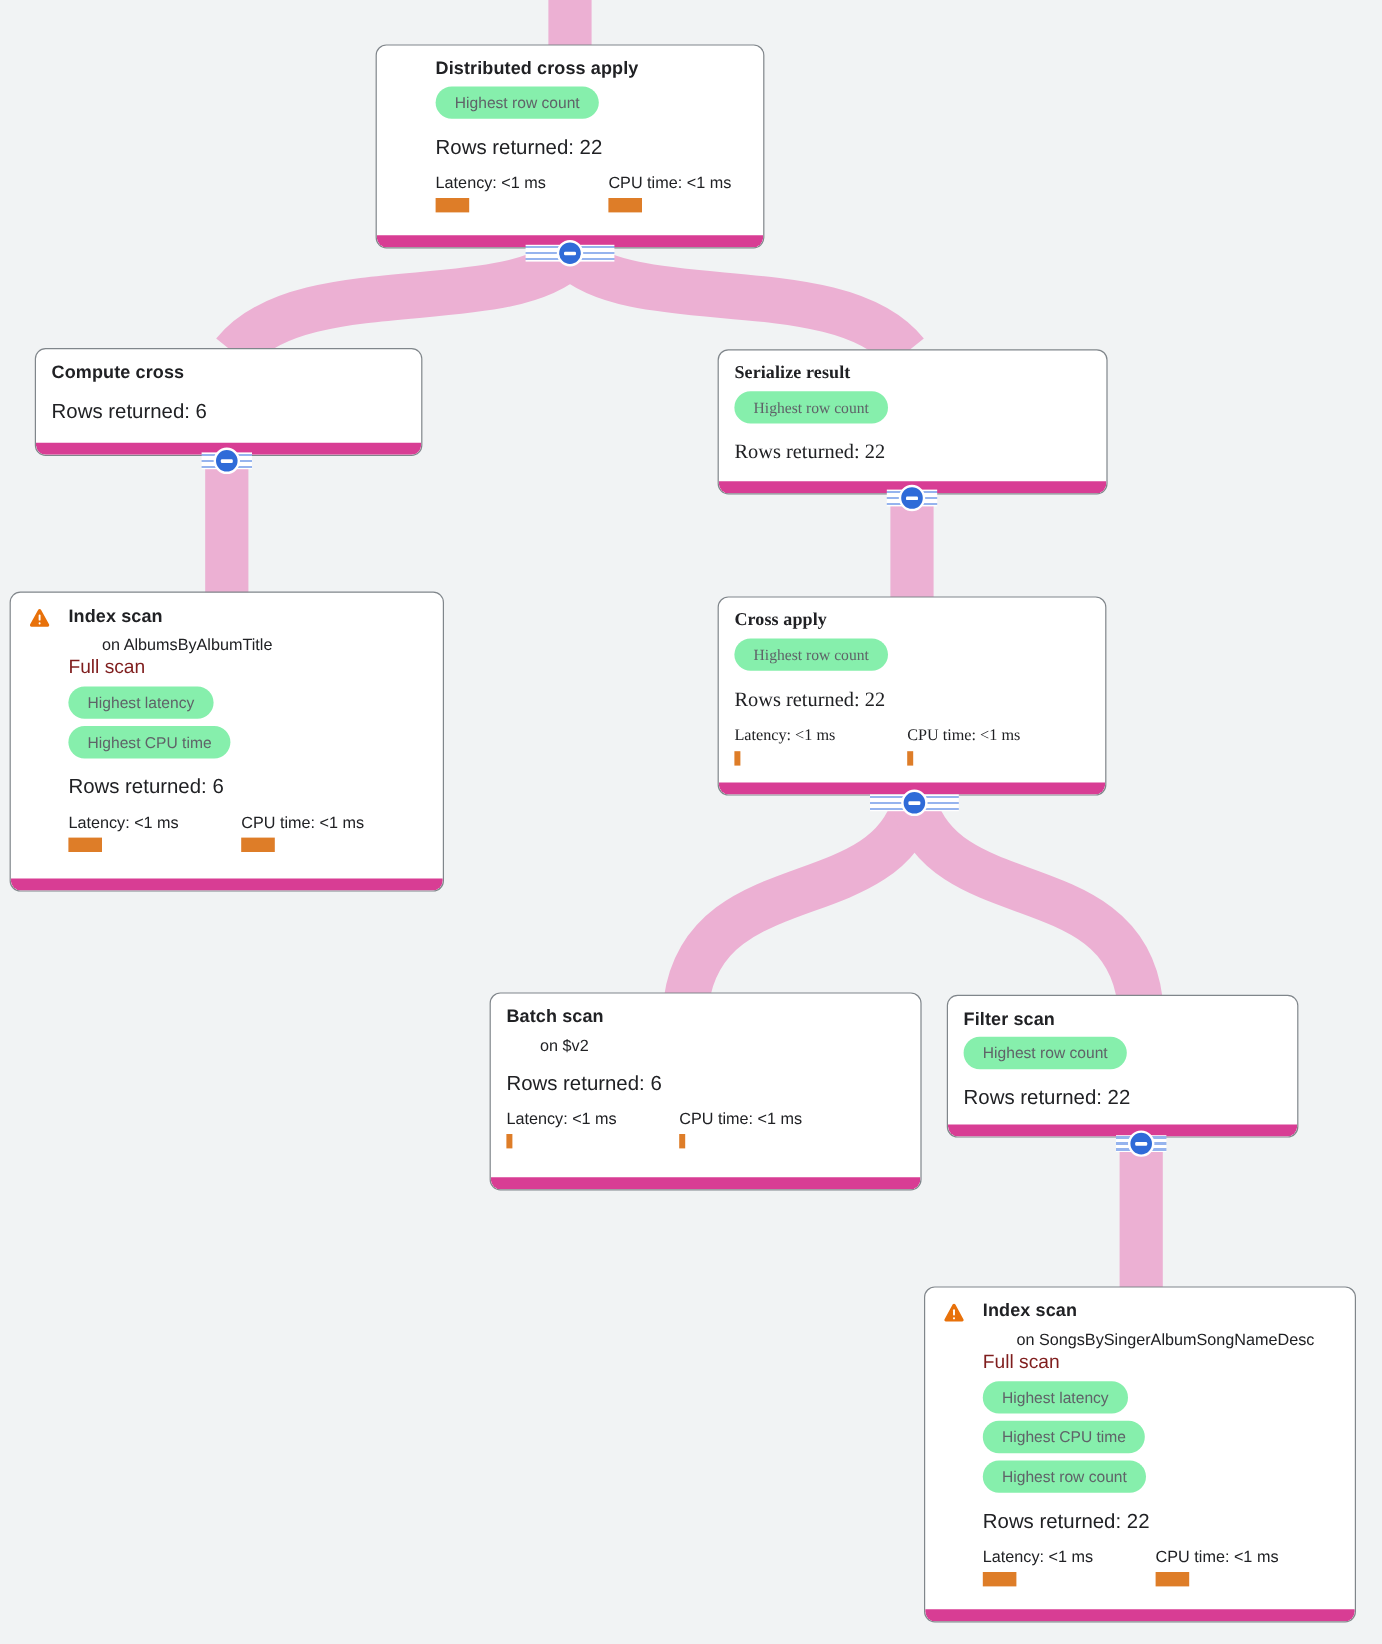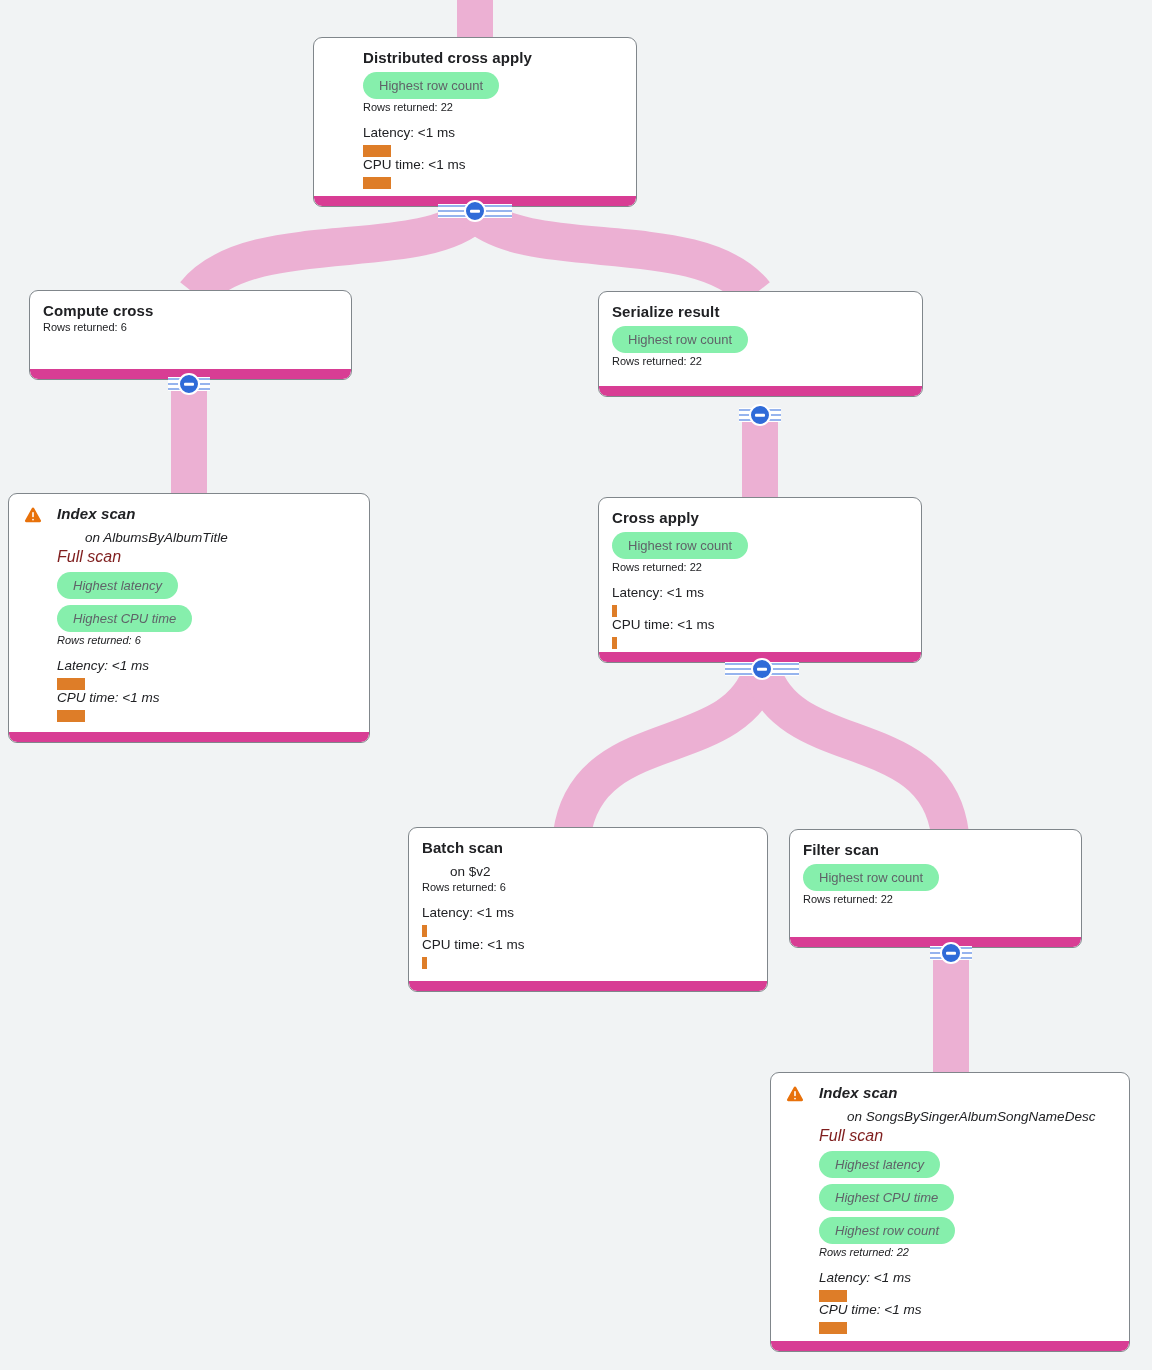--- a/index.html
+++ b/index.html
@@ -19,37 +19,37 @@
     border-radius:9px;
     box-sizing:border-box;
     overflow:hidden;
   }
   .bottom-bar{
     position:absolute;left:0;right:0;bottom:0;height:10px;
     background:#d83d94;
     border-radius:0 0 8px 8px;
   }
   .inner{padding:11px 14px 0 13px;}
-  .warning-card .inner{padding-left:48px;font-style:italic;}
+  .warning-card .inner{padding-left:48px;}
   .warn{
     position:absolute;left:15px;top:13px;width:18px;height:16px;
   }
   .title{font-size:15px;font-weight:bold;letter-spacing:.1px;}
   .sub{font-size:13.5px;margin-top:8px;margin-left:28px;}
   .muted{font-size:16px;color:#7f1d1d;margin-top:3px;}
   .badge{
     display:table;
     background:#86efac;color:#5f6368;
     font-size:13px;line-height:27px;
     padding:0 16px;border-radius:14px;
     margin-top:6px;
     white-space:nowrap;
   }
-  .rows{font-size:11px;margin-top:2px;}
-  .metrics{display:flex;margin-top:12px;flex-direction:column;}
+  .rows{font-size:17px;margin-top:14px;}
+  .metrics{display:flex;margin-top:12px;}
   .metric{width:144px;}
   .metric:last-child{width:auto;}
   .mlabel{font-size:13.5px;white-space:nowrap;}
   .bar{height:12px;background:#de7d28;margin-top:5px;}
   .collapse{
     position:absolute;z-index:3;height:14px;
   }
   .collapse.wide{width:74px;}
   .collapse.narrow{width:42px;}
   .stripe{
@@ -145,30 +145,30 @@
         </div>
         <div class="metric">
           <div class="mlabel">CPU time: &lt;1 ms</div>
           <div class="bar" style="width:28px"></div>
         </div>
       </div>
     </div>
     <div class="bottom-bar"></div>
   </div>
 
-  <div class="card" style="left:598px;top:291px;width:325px;height:106px;">
+  <div class="card" style="left:598px;top:291px;width:325px;height:121px;font-family:Liberation Serif, serif;">
     <div class="inner">
       <div class="title">Serialize result</div>
       <div class="badge">Highest row count</div>
       <div class="rows">Rows returned: 22</div>
     </div>
     <div class="bottom-bar"></div>
   </div>
 
-  <div class="card" style="left:598px;top:497px;width:324px;height:166px;">
+  <div class="card" style="left:598px;top:497px;width:324px;height:166px;font-family:Liberation Serif, serif;">
     <div class="inner">
       <div class="title">Cross apply</div>
       <div class="badge">Highest row count</div>
       <div class="rows">Rows returned: 22</div>
       <div class="metrics">
         <div class="metric">
           <div class="mlabel">Latency: &lt;1 ms</div>
           <div class="bar" style="width:5px"></div>
         </div>
         <div class="metric">

